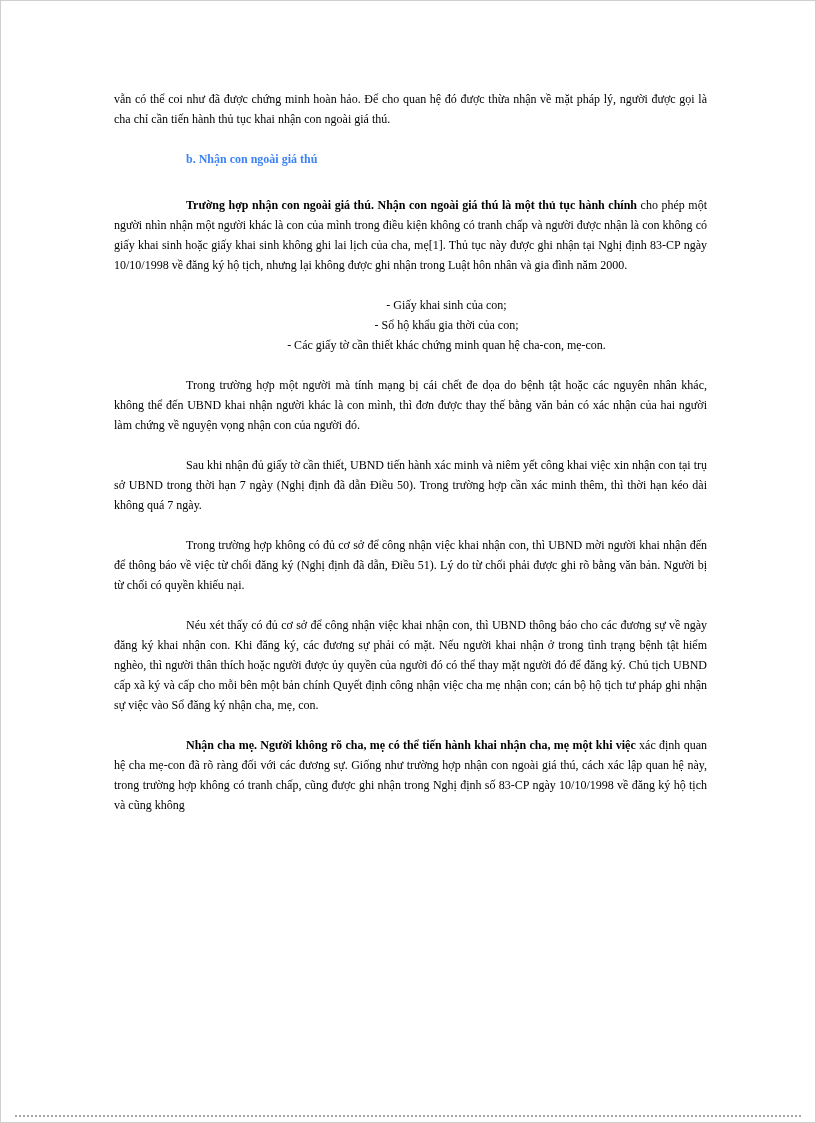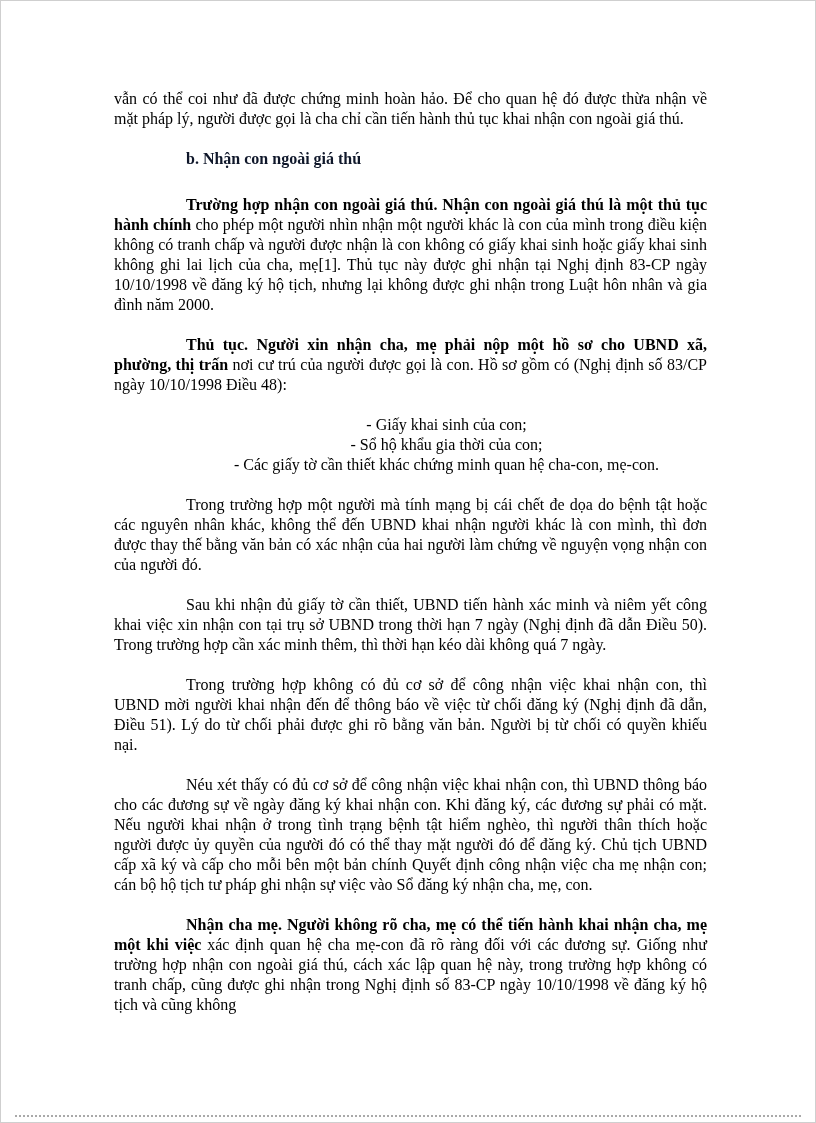--- a/index.html
+++ b/index.html
@@ -9,21 +9,21 @@
   }
   .page {
     position: relative;
     width: 816px;
     height: 1123px;
     box-sizing: border-box;
     background: #ffffff;
     border: 1px solid #cfcfcf;
     overflow: hidden;
     font-family: "Liberation Serif", "DejaVu Serif", serif;
-    font-size: 16px;
+    font-size: 12px;
     line-height: 20px;
     color: #000000;
   }
   .doc-body {
     position: absolute;
     top: 88px;
     left: 113px;
     width: 593px;
   }
   .doc-body p {
@@ -57,23 +57,22 @@
     border-bottom: 2px dotted #a9a9a9;
     height: 0;
   }
 </style>
 </head>
 <body>
 
 <div class="page">
   <div class="doc-body">
       <p class="no-indent"><span>vẫn có thể coi như đã được chứng minh hoàn hảo. Để cho quan hệ đó được thừa nhận về mặt pháp lý, người được gọi là cha chỉ cần tiến hành thủ tục khai nhận con ngoài giá thú.</span></p>
-      <div class="doc-heading" style="color: #0f172a;">b. Nhận con ngoài giá thú</div>
+      <div class="doc-heading" style="color: #3b82f6;">b. Nhận con ngoài giá thú</div>
       <p><span class="bold-lead">Trường hợp nhận con ngoài giá thú. Nhận con ngoài giá thú là một thủ tục hành chính</span><span> cho phép một người nhìn nhận một người khác là con của mình trong điều kiện không có tranh chấp và người được nhận là con không có giấy khai sinh hoặc giấy khai sinh không ghi lai lịch của cha, mẹ[1]. Thủ tục này được ghi nhận tại Nghị định 83-CP ngày 10/10/1998 về đăng ký hộ tịch, nhưng lại không được ghi nhận trong Luật hôn nhân và gia đình năm 2000.</span></p>
-      <p><span class="bold-lead">Thủ tục. Người xin nhận cha, mẹ phải nộp một hồ sơ cho UBND xã, phường, thị trấn</span><span> nơi cư trú của người được gọi là con. Hồ sơ gồm có (Nghị định số 83/CP ngày 10/10/1998 Điều 48):</span></p>
       <div class="doc-list">
         <div class="list-line">- Giấy khai sinh của con;</div>
         <div class="list-line">- Sổ hộ khẩu gia thời của con;</div>
         <div class="list-line">- Các giấy tờ cần thiết khác chứng minh quan hệ cha-con, mẹ-con.</div>
       </div>
       <p><span>Trong trường hợp một người mà tính mạng bị cái chết đe dọa do bệnh tật hoặc các nguyên nhân khác, không thể đến UBND khai nhận người khác là con mình, thì đơn được thay thế bằng văn bản có xác nhận của hai người làm chứng về nguyện vọng nhận con của người đó.</span></p>
       <p><span>Sau khi nhận đủ giấy tờ cần thiết, UBND tiến hành xác minh và niêm yết công khai việc xin nhận con tại trụ sở UBND trong thời hạn 7 ngày (Nghị định đã dẫn Điều 50). Trong trường hợp cần xác minh thêm, thì thời hạn kéo dài không quá 7 ngày.</span></p>
       <p><span>Trong trường hợp không có đủ cơ sở để công nhận việc khai nhận con, thì UBND mời người khai nhận đến để thông báo về việc từ chối đăng ký (Nghị định đã dẫn, Điều 51). Lý do từ chối phải được ghi rõ bằng văn bản. Người bị từ chối có quyền khiếu nại.</span></p>
       <p><span>Néu xét thấy có đủ cơ sở để công nhận việc khai nhận con, thì UBND thông báo cho các đương sự về ngày đăng ký khai nhận con. Khi đăng ký, các đương sự phải có mặt. Nếu người khai nhận ở trong tình trạng bệnh tật hiểm nghèo, thì người thân thích hoặc người được ủy quyền của người đó có thể thay mặt người đó để đăng ký. Chủ tịch UBND cấp xã ký và cấp cho mỗi bên một bản chính Quyết định công nhận việc cha mẹ nhận con; cán bộ hộ tịch tư pháp ghi nhận sự việc vào Sổ đăng ký nhận cha, mẹ, con.</span></p>
       <p><span class="bold-lead">Nhận cha mẹ. Người không rõ cha, mẹ có thể tiến hành khai nhận cha, mẹ một khi việc</span><span> xác định quan hệ cha mẹ-con đã rõ ràng đối với các đương sự. Giống như trường hợp nhận con ngoài giá thú, cách xác lập quan hệ này, trong trường hợp không có tranh chấp, cũng được ghi nhận trong Nghị định số 83-CP ngày 10/10/1998 về đăng ký hộ tịch và cũng không</span></p>

